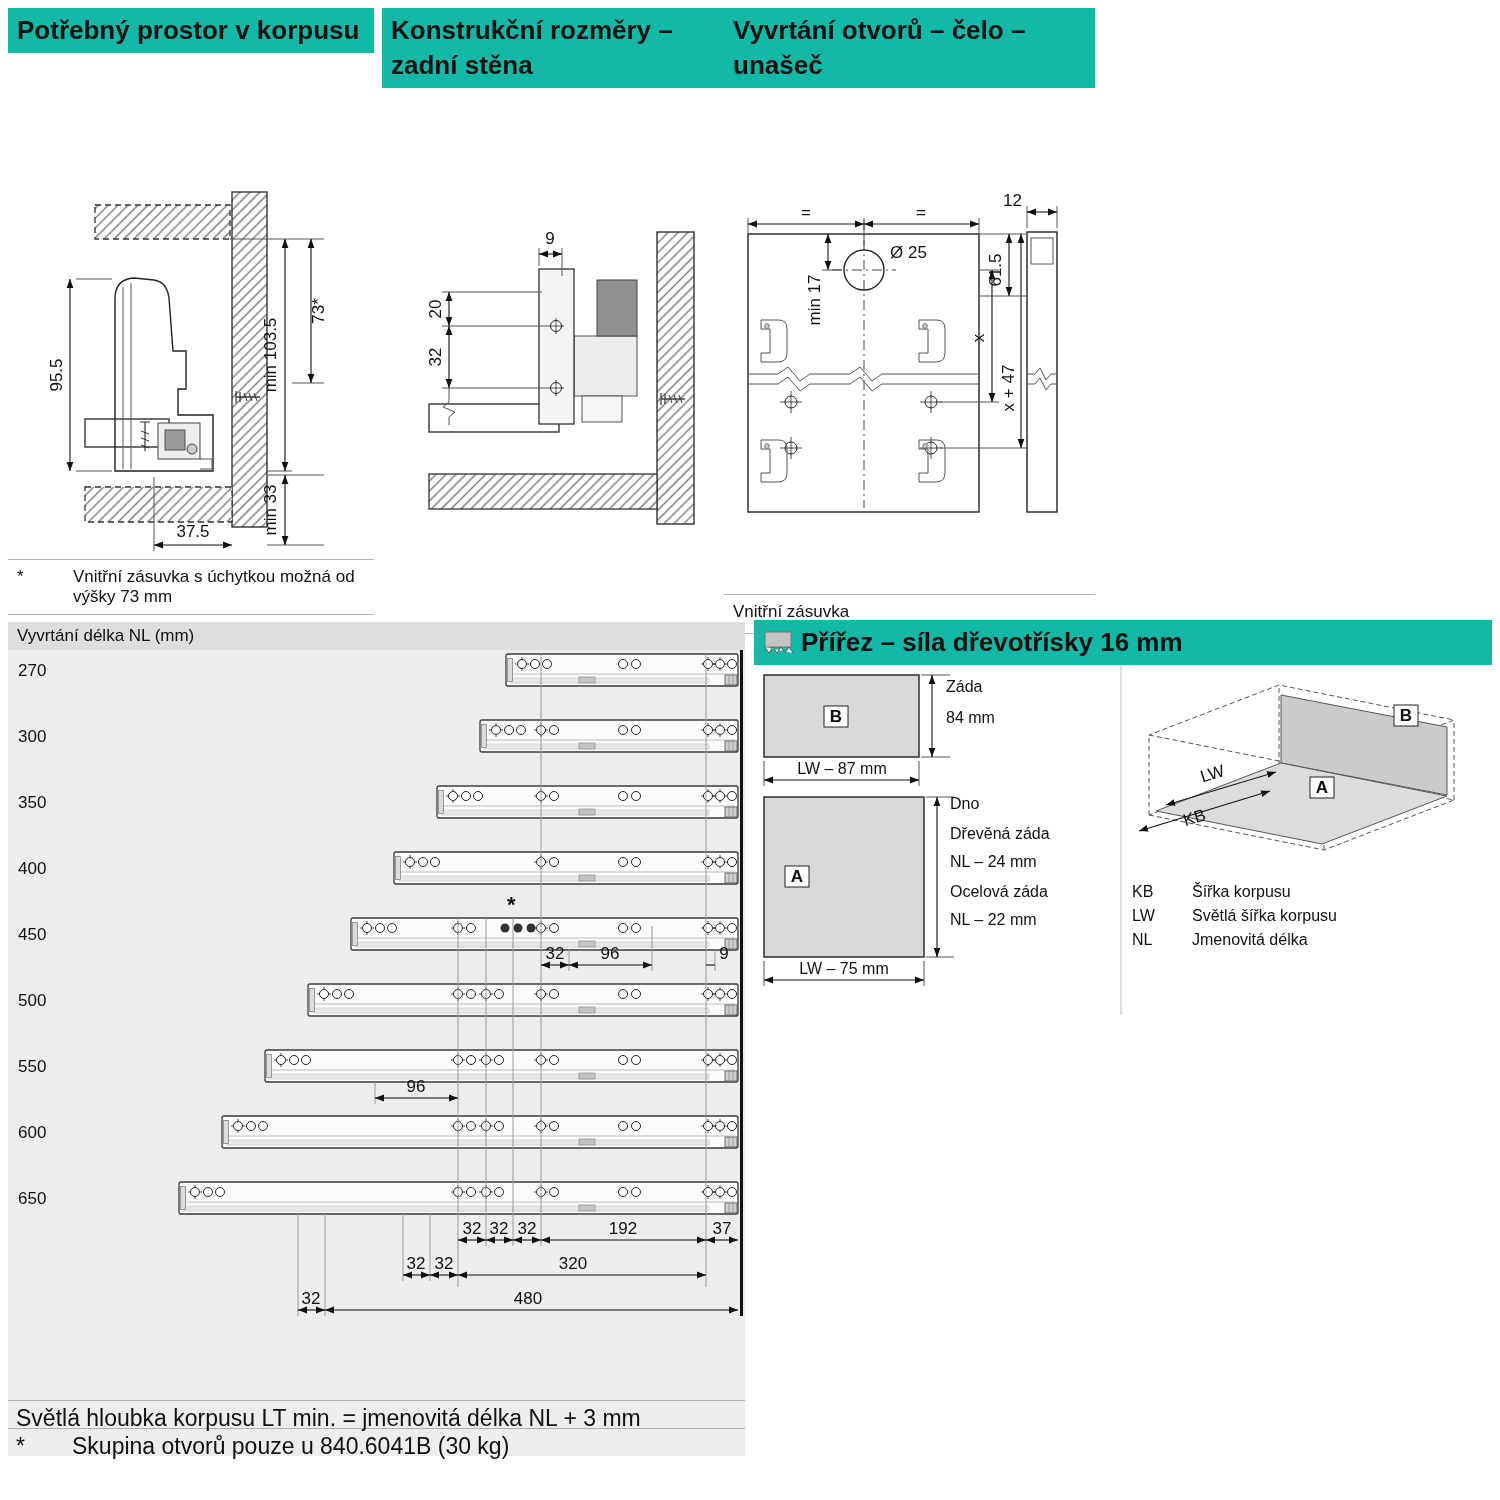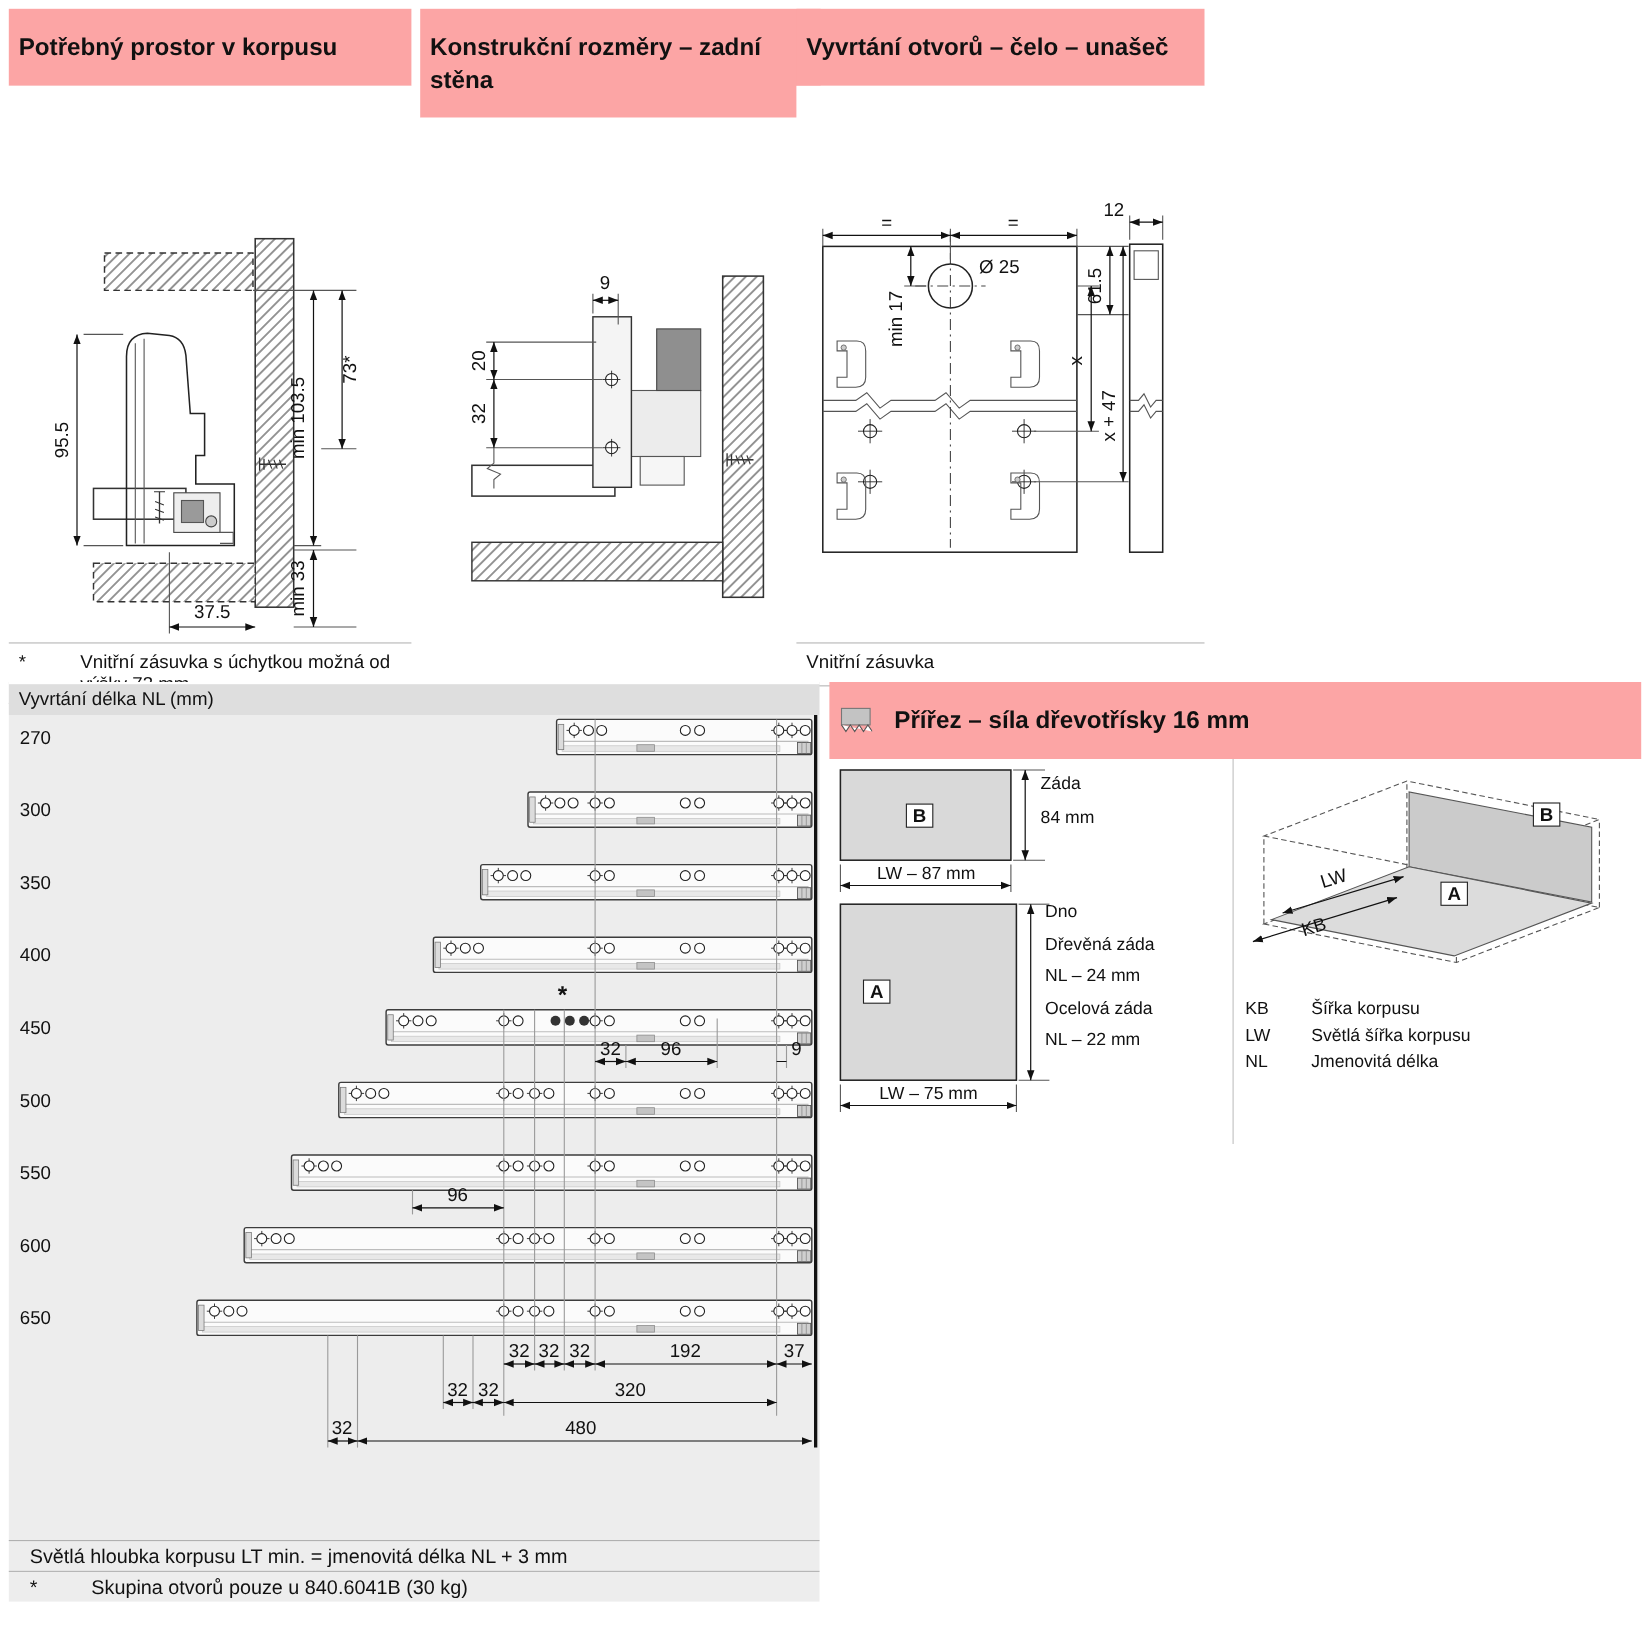--- a/index.html
+++ b/index.html
@@ -1,25 +1,25 @@
 <!DOCTYPE html>
 <html><head>
 <meta charset="utf-8">
 <style>
 *{margin:0;padding:0;box-sizing:border-box}
 html,body{background:#fff}
 body{font-family:"Liberation Sans",sans-serif;color:#111}
 #page{position:relative;width:1500px;height:1500px;background:#fff;overflow:hidden}
 .panel{position:absolute}
-.bar{background:#fca5a5;font-weight:bold;font-size:22px;line-height:1.35;padding:20px 9px;min-height:40px}
-.bar.icon-bar{display:flex;align-items:center;gap:20px}
+.bar{background:#14b8a6;font-weight:bold;font-size:26px;line-height:1.35;padding:5px 9px;min-height:40px}
+.bar.icon-bar{display:flex;align-items:center;gap:8px}
 .subbar{background:#dedede;font-size:17px;padding:4px 9px;border-top:2px solid #fff}
 .foot{border-top:1px solid #b5b5b5;border-bottom:1px solid #b5b5b5;font-size:17px;padding:7px 9px;display:flex;background:#fff;min-height:40px}
 .foot .star{width:56px;flex:none}
-.p4foot{background:#ededed;border-top:1px solid #b0b0b0;font-size:18px;padding:4px 19px;display:flex;height:28px}
+.p4foot{background:#ededed;border-top:1px solid #b0b0b0;font-size:23px;padding:4px 8px;display:flex;height:28px}
 .p4foot .star{width:56px;flex:none}
 svg.body{display:block;background:#fff}
 svg text{font-family:"Liberation Sans",sans-serif}
 .dt{font-size:16px;fill:#111}
 .dt18{font-size:17px;fill:#111}
 .dt18b{font-size:17px;font-weight:bold;fill:#111}
 .star-t{font-size:22px;font-weight:bold;fill:#111}
 .dim{stroke:#111;stroke-width:1.1;fill:none}
 .thin{stroke:#555;stroke-width:1;fill:none}
 .guide{stroke:#9a9a9a;stroke-width:1;fill:none}

